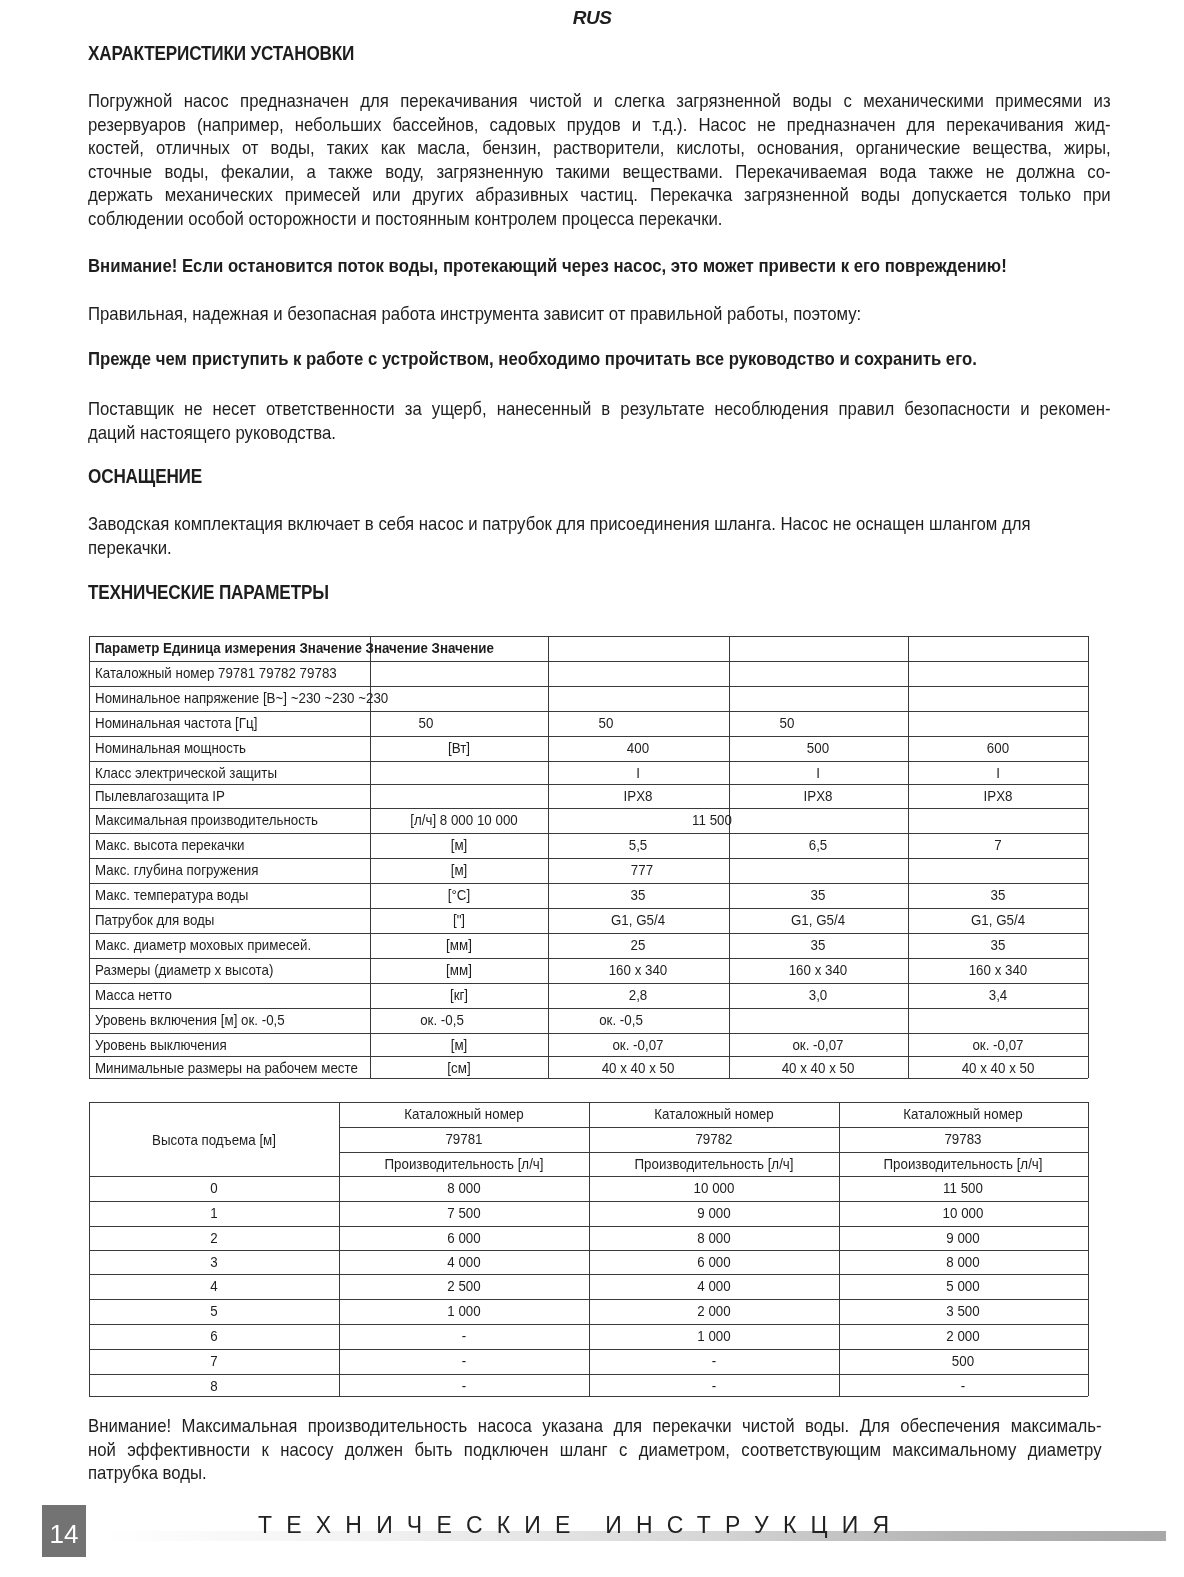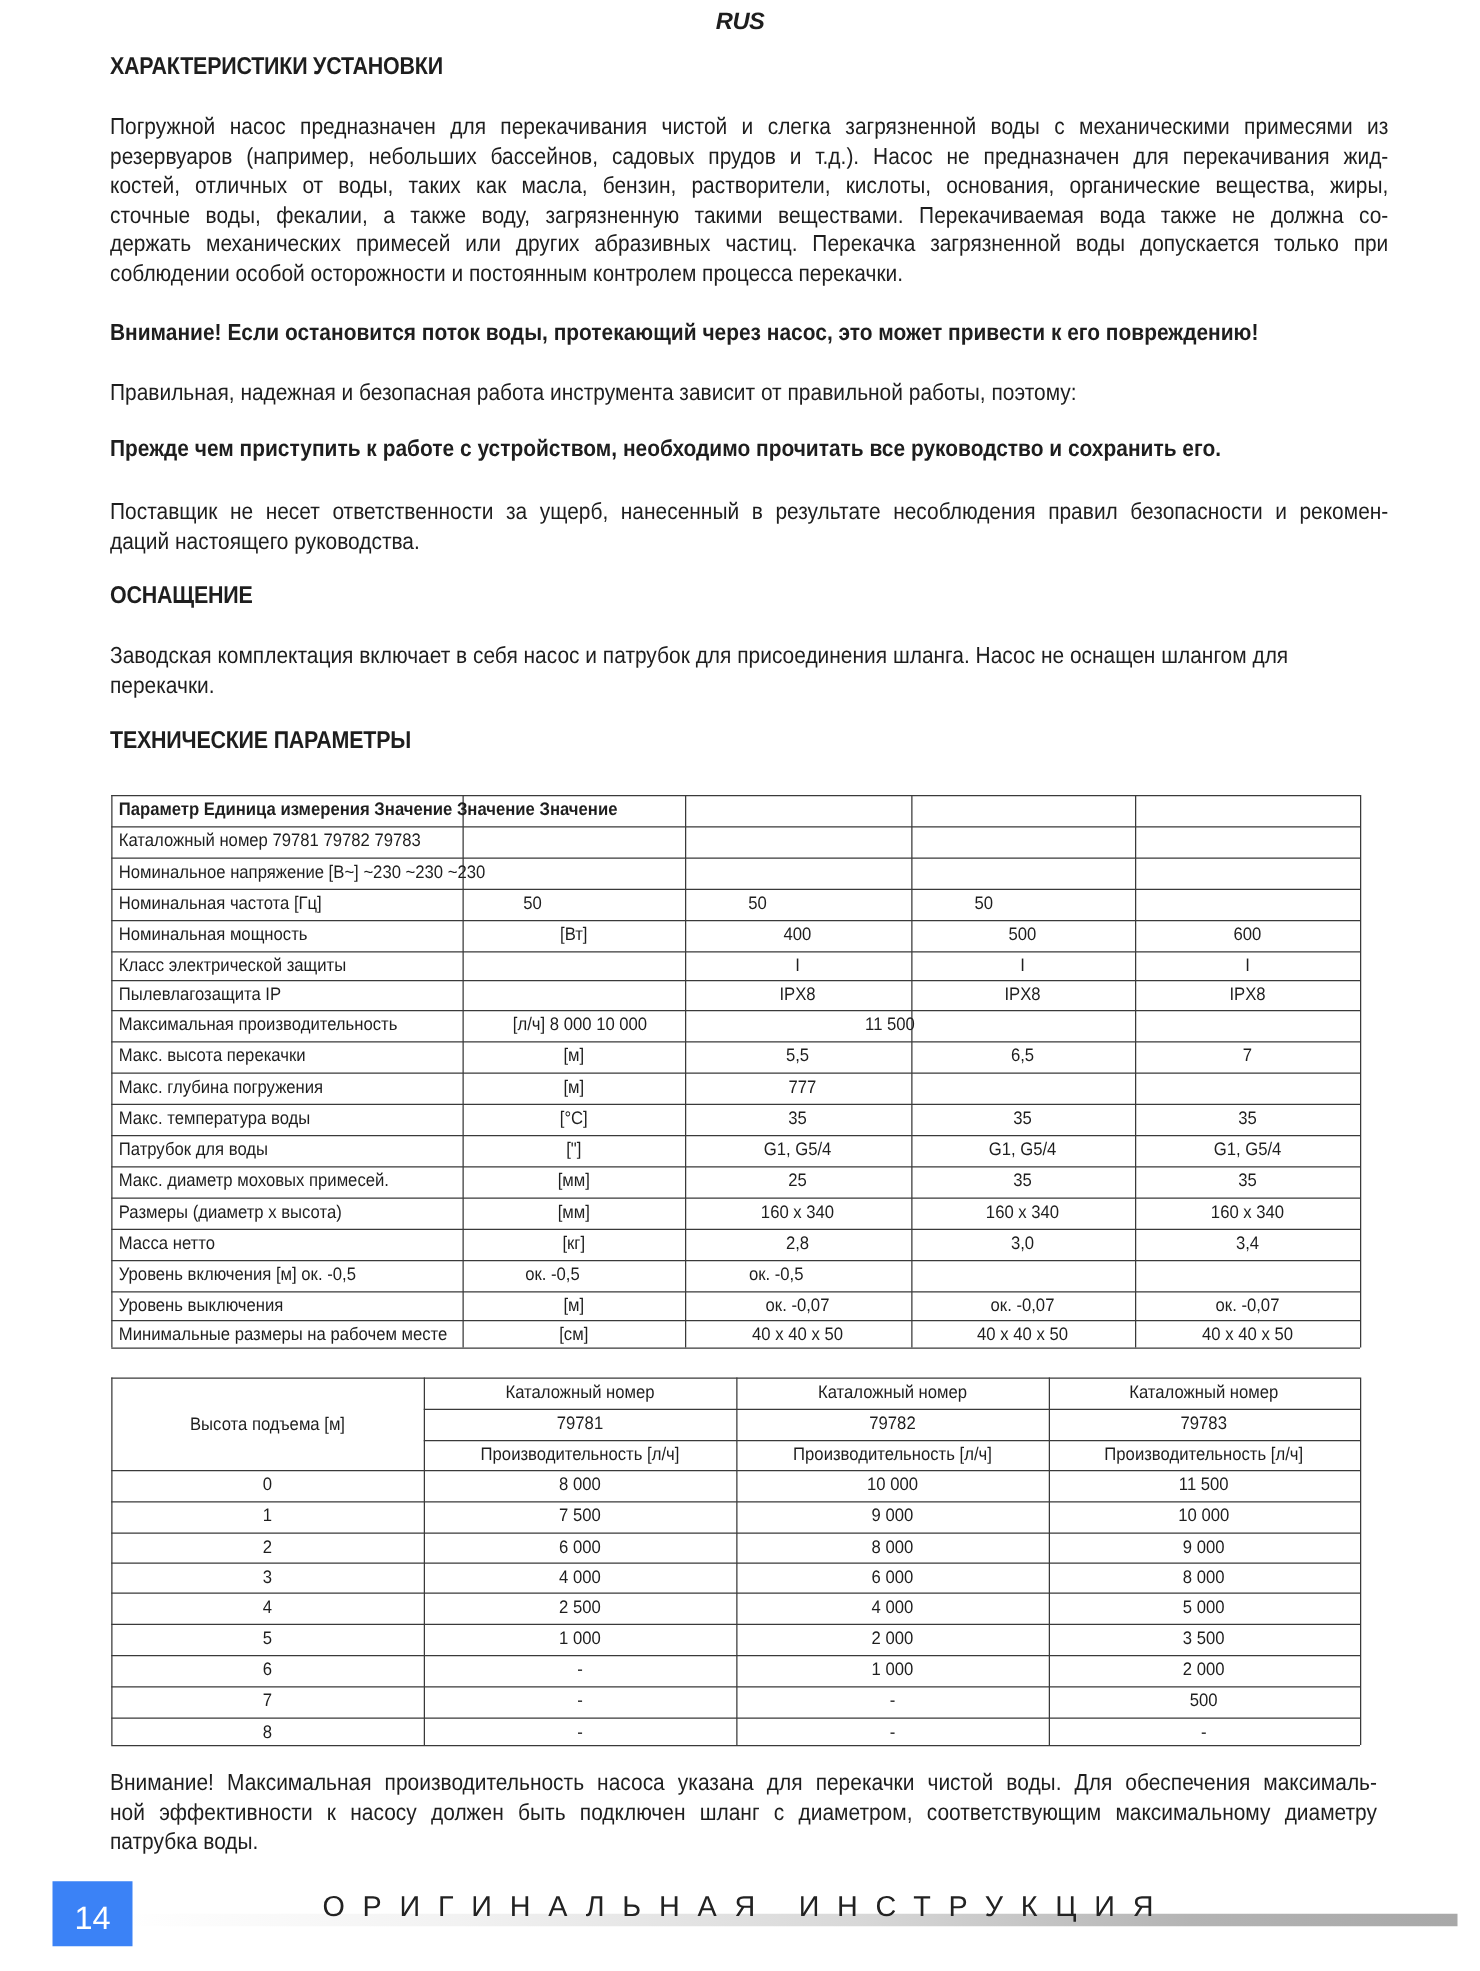--- a/index.html
+++ b/index.html
@@ -23,21 +23,21 @@
   .cell { position: absolute; font-size: 14.5px; white-space: nowrap; transform: scaleX(0.92);
           transform-origin: left center; line-height: 20px; }
   .cell.c { transform-origin: center center; text-align: center; }
   .cell.b { font-weight: bold; }
 
   
   .t2 { left: 89px; top: 1102px; width: 999px; height: 294px; }
   .t2 .hl { position: absolute; height: 0; border-top: 1.6px solid #3a3a3a; }
   .t2 .vl { position: absolute; top: 0; width: 0; border-left: 1.6px solid #3a3a3a; }
 
-  .footer-num { left: 42px; top: 1505px; width: 64px; height: 52px; background: #3b82f6; color: #fff;
+  .footer-num { left: 42px; top: 1505px; width: 44px; height: 52px; background: #737373; color: #fff;
                 font-size: 26px; line-height: 58px; text-align: center; }
   .footer-bar { left: 100px; top: 1531px; width: 1066px; height: 10px;
                 background: linear-gradient(to right, #ffffff 0%, #f2f2f2 25%, #d8d8d8 55%, #b4b4b4 80%, #a8a8a8 100%); }
   .footer-text { left: 258px; top: 1512px; font-size: 23px; letter-spacing: 14.2px; color: #222; white-space: nowrap; }
 </style>
 </head>
 <body>
 
 <div class="abs lang">RUS</div>
 
@@ -243,13 +243,13 @@
   </div>
 
 <div class="abs p" style="top:1414px; width:1120px;">
   <span class="line">Внимание! Максимальная производительность насоса указана для перекачки чистой воды. Для обеспечения максималь-</span>
   <span class="line">ной эффективности к насосу должен быть подключен шланг с диаметром, соответствующим максимальному диаметру</span>
   <span class="line last">патрубка воды.</span>
 </div>
 
 <div class="abs footer-bar"></div>
 <div class="abs footer-num">14</div>
-<div class="abs footer-text">ОРИГИНАЛЬНАЯ ИНСТРУКЦИЯ</div>
+<div class="abs footer-text">ТЕХНИЧЕСКИЕ ИНСТРУКЦИЯ</div>
 
 </body></html>

